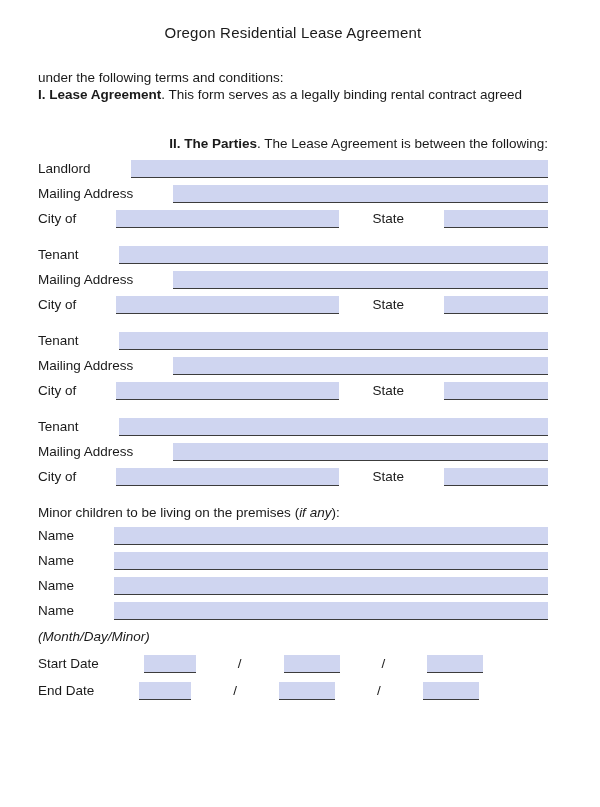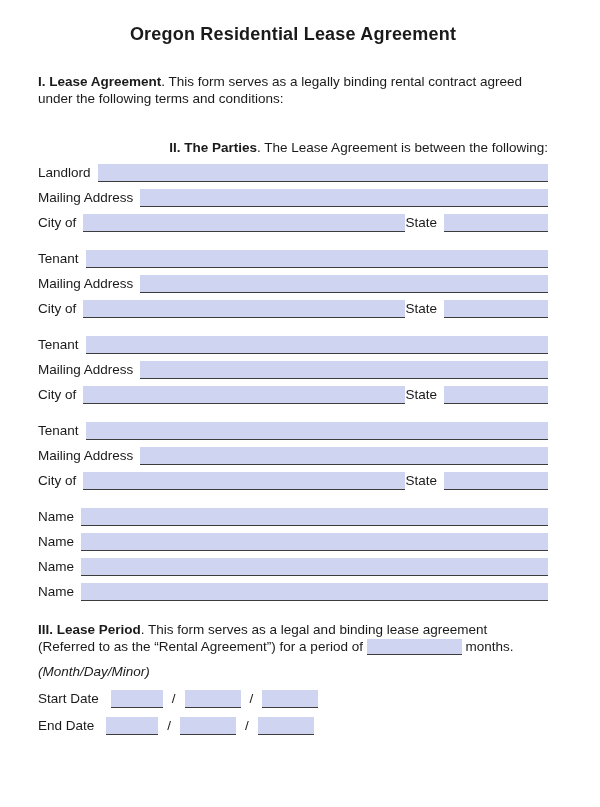--- a/index.html
+++ b/index.html
@@ -7,41 +7,42 @@
   body {
     width: 600px;
     height: 807px;
     font-family: "Liberation Sans", sans-serif;
     color: var(--text-color, #1a1a1a);
     overflow: hidden;
   }
   .page { padding: 24px 52px 0 38px; }
 
   .title {
-    font-size: 18px;
-    font-weight: bold;
+    font-size: 15px;
+    font-weight: normal;
     text-align: center;
     letter-spacing: 0.2px;
   }
 
   .para { font-size: 13.5px; line-height: 17px; }
   .line { display: block; }
   .bold { font-weight: bold; }
 
   .section-i   { margin-top: 28px; }
   .section-ii  { margin-top: 32px; margin-bottom: 8px; text-align: right; }
   .section-iii { margin-top: 20px; }
   .minor-intro { margin-bottom: 6px; }
   .date-note   { margin-top: 8px; font-style: italic; }
 
   .form-row {
     display: flex;
     align-items: flex-end;
     font-size: 13.5px;
     margin-bottom: 7px;
+    gap: 33px;
   }
   .lbl { white-space: nowrap; margin-right: 7px; line-height: 18px; }
 
   .field {
     background: var(--field-bg, #cfd5f0);
     border: none;
     border-bottom: 1px solid var(--field-underline, #3c3c3c);
     border-radius: 0;
     height: 18px;
     padding: 0 3px;
@@ -73,22 +74,22 @@
   .slash { margin: 0 9px; line-height: 18px; }
 </style>
 </head>
 <body>
 
 <div class="page">
 
   <h1 class="title">Oregon Residential Lease Agreement</h1>
 
   <p class="para section-i">
+    <span class="line">under the following terms and conditions:</span>
     <span class="line"><b class="bold">I. Lease Agreement</b><span>. This form serves as a legally binding rental contract agreed</span></span>
-    <span class="line">under the following terms and conditions:</span>
   </p>
 
   <p class="para section-ii">
     <b class="bold">II. The Parties</b><span>. The Lease Agreement is between the following:</span>
   </p>
 
   <div class="party-block">
     <div class="form-row">
       <label class="lbl">Landlord</label>
       <input class="field grow" type="text" value="" style="">
@@ -149,46 +150,41 @@
       <input class="field grow" type="text" value="" style="">
     </div>
     <div class="form-row">
       <label class="lbl">City of</label>
       <input class="field grow" type="text" value="" style="">
       <label class="lbl state-lbl">State</label>
       <input class="field state-field" type="text" value="" style="">
     </div>
   </div>
 
-
-  <div class="form-row">
-    <label class="lbl">Name</label>
-    <input class="field grow" type="text" value="" style="">
-  </div>
-  <div class="form-row">
-    <label class="lbl">Name</label>
-    <input class="field grow" type="text" value="" style="">
-  </div>
-  <div class="form-row">
-    <label class="lbl">Name</label>
-    <input class="field grow" type="text" value="" style="">
-  </div>
-  <div class="form-row">
-    <label class="lbl">Name</label>
-    <input class="field grow" type="text" value="" style="">
-  </div>
-
-  <p class="para section-iii">
-    <span class="line"><b class="bold">III. Lease Period</b><span>. This form serves as a legal and binding lease agreement</span></span>
-    <span class="line">
-      <span>(Referred to as the “Rental Agreement”) for a period of</span>
-      <input class="field inline-field" type="text" value="" style="">
-      <span>months.</span>
-    </span>
+  <p class="para minor-intro">
+    <span>Minor children to be living on the premises (</span><i>if any</i><span>):</span>
   </p>
+
+  <div class="form-row">
+    <label class="lbl">Name</label>
+    <input class="field grow" type="text" value="" style="">
+  </div>
+  <div class="form-row">
+    <label class="lbl">Name</label>
+    <input class="field grow" type="text" value="" style="">
+  </div>
+  <div class="form-row">
+    <label class="lbl">Name</label>
+    <input class="field grow" type="text" value="" style="">
+  </div>
+  <div class="form-row">
+    <label class="lbl">Name</label>
+    <input class="field grow" type="text" value="" style="">
+  </div>
+
 
   <p class="para date-note">(Month/Day/Minor)</p>
 
   <div class="form-row date-row first-date-row">
     <label class="lbl date-lbl">Start Date</label>
     <input class="field date-field df-1" type="text" value="" style="">
     <span class="slash">/</span>
     <input class="field date-field df-2" type="text" value="" style="">
     <span class="slash">/</span>
     <input class="field date-field df-3" type="text" value="" style="">

